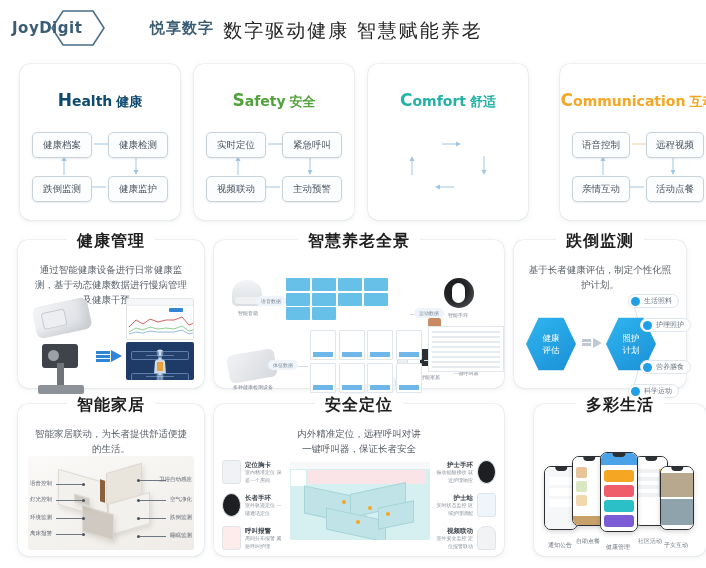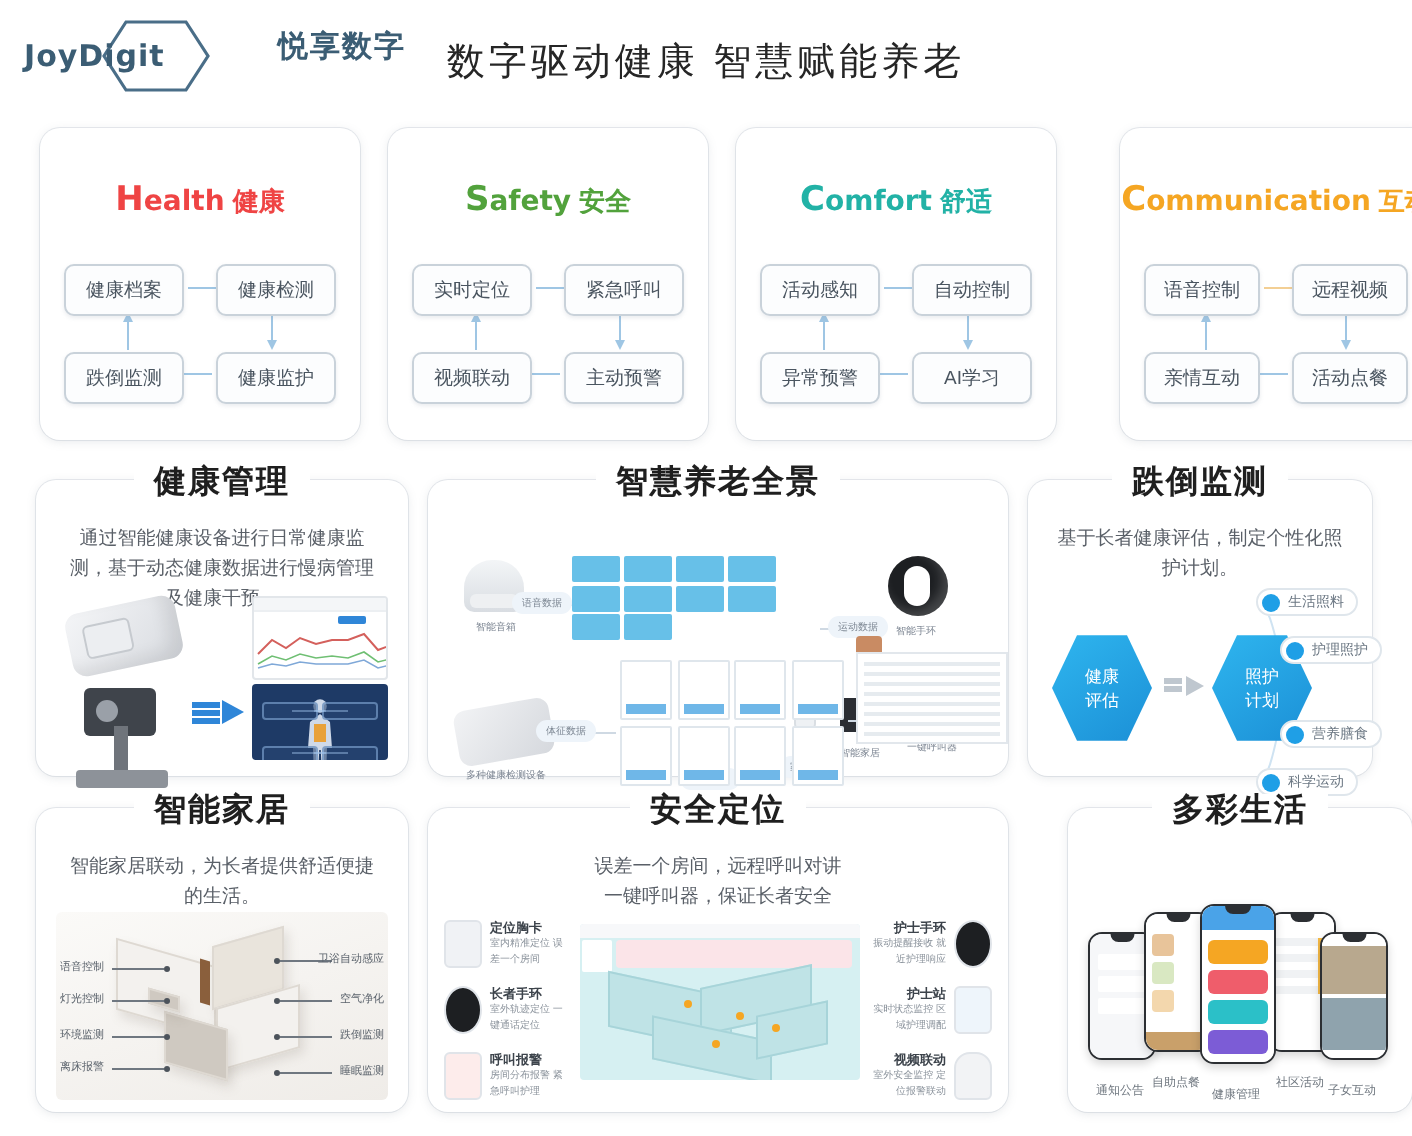--- a/index.html
+++ b/index.html
@@ -7,21 +7,21 @@
     width:706px;height:568px;
     background:#ffffff;
     font-family:"Liberation Sans","DejaVu Sans",sans-serif;
     overflow:hidden;
     color:#333;
   }
   .page{position:relative;width:706px;height:568px;}
 
   
   .header{position:absolute;left:0;top:0;width:706px;height:56px;}
-  .logo{position:absolute;left:12px;top:14px;display:flex;gap:4px;}
+  .logo{position:absolute;left:12px;top:14px;display:flex;align-items:center;gap:15px;}
   .logo-hex{position:relative;width:118px;height:28px;display:flex;align-items:center;}
   .logo-hex svg{position:absolute;left:38px;top:-5px;}
   .logo-txt{position:relative;font-size:15px;font-weight:bold;color:#3b5d74;letter-spacing:.5px;
     font-family:"DejaVu Sans",sans-serif;}
   .logo-cn{font-size:15px;font-weight:bold;color:#3b5d74;margin-left:5px;letter-spacing:1px;}
   .main-title{position:absolute;left:0;top:18px;width:706px;text-align:center;
     font-size:19px;color:#262626;letter-spacing:2px;}
 
   
   .card{position:absolute;background:#fff;border-radius:10px;
@@ -200,21 +200,21 @@
           <polygon points="13,2 43,2 54,19 43,36 13,36 2,19" fill="none" stroke="#4a6e88" stroke-width="1.6"></polygon>
         </svg>
         <span class="logo-txt">JoyDigit</span>
       </div>
       <span class="logo-cn">悦享数字</span>
     </div>
     <div class="main-title">数字驱动健康 智慧赋能养老</div>
   </div>
 
   <div class="card pillar p1">
-    <div class="ptitle" style="color: #ef4444;">
+    <div class="ptitle" style="color: #0c4a6e;">
       <span class="cap">H</span><span>ealth</span><span class="cn">健康</span>
     </div>
     <svg class="arrows" viewBox="0 0 136 70">
       <line x1="62" y1="12" x2="76" y2="12" stroke="#9fc6e4" stroke-width="1"></line>
       <polygon points="76,9.5 81,12 76,14.5" fill="#9fc6e4"></polygon>
       <line x1="104" y1="24" x2="104" y2="38" stroke="#9fc6e4" stroke-width="1"></line>
       <polygon points="101.5,38 104,43 106.5,38" fill="#9fc6e4"></polygon>
       <line x1="74" y1="55" x2="60" y2="55" stroke="#9fc6e4" stroke-width="1"></line>
       <polygon points="60,52.5 55,55 60,57.5" fill="#9fc6e4"></polygon>
       <line x1="32" y1="43" x2="32" y2="29" stroke="#9fc6e4" stroke-width="1"></line>
@@ -257,26 +257,20 @@
     <svg class="arrows" viewBox="0 0 136 70">
       <line x1="62" y1="12" x2="76" y2="12" stroke="#9fc6e4" stroke-width="1"></line>
       <polygon points="76,9.5 81,12 76,14.5" fill="#9fc6e4"></polygon>
       <line x1="104" y1="24" x2="104" y2="38" stroke="#9fc6e4" stroke-width="1"></line>
       <polygon points="101.5,38 104,43 106.5,38" fill="#9fc6e4"></polygon>
       <line x1="74" y1="55" x2="60" y2="55" stroke="#9fc6e4" stroke-width="1"></line>
       <polygon points="60,52.5 55,55 60,57.5" fill="#9fc6e4"></polygon>
       <line x1="32" y1="43" x2="32" y2="29" stroke="#9fc6e4" stroke-width="1"></line>
       <polygon points="29.5,29 32,24 34.5,29" fill="#9fc6e4"></polygon>
     </svg>
-    <div class="nodes">
-      <div class="node">活动感知</div>
-      <div class="node">自动控制</div>
-      <div class="node">异常预警</div>
-      <div class="node">AI学习</div>
-    </div>
   </div>
 
   <div class="card pillar p4">
     <div class="ptitle" style="color: rgb(245, 166, 35);">
       <span class="cap">C</span><span>ommunication</span><span class="cn">互动</span>
     </div>
     <svg class="arrows" viewBox="0 0 132 70">
       <line x1="60" y1="12" x2="74" y2="12" stroke="#f3cf94" stroke-width="1"></line>
       <polygon points="74,9.5 79,12 74,14.5" fill="#f3cf94"></polygon>
       <line x1="101" y1="24" x2="101" y2="38" stroke="#9fc6e4" stroke-width="1"></line>
@@ -480,21 +474,21 @@
       <div class="hlbl" style="right:2px;top:58px;">跌倒监测</div>
       <div class="hl" style="right:28px;top:80px;width:26px;"></div>
       <div class="hd" style="right:54px;top:79px;"></div>
       <div class="hlbl" style="right:2px;top:76px;">睡眠监测</div>
     </div>
   </div>
 
   <div class="card sect r3 t2">
     <div class="sect-title"><span>安全定位</span></div>
     <div class="sect-desc">
-      <div>误差一个房间，远程呼叫对讲</div>
+      <div>内外精准定位，远程呼叫对讲</div>
       <div>一键呼叫器，保证长者安全</div>
     </div>
     <div class="loc">
       <div class="side l">
         <div class="item">
           <div class="ic"></div>
           <div>
             <div class="tt">定位胸卡</div>
             <div class="ss">室内精准定位
 误差一个房间</div>

